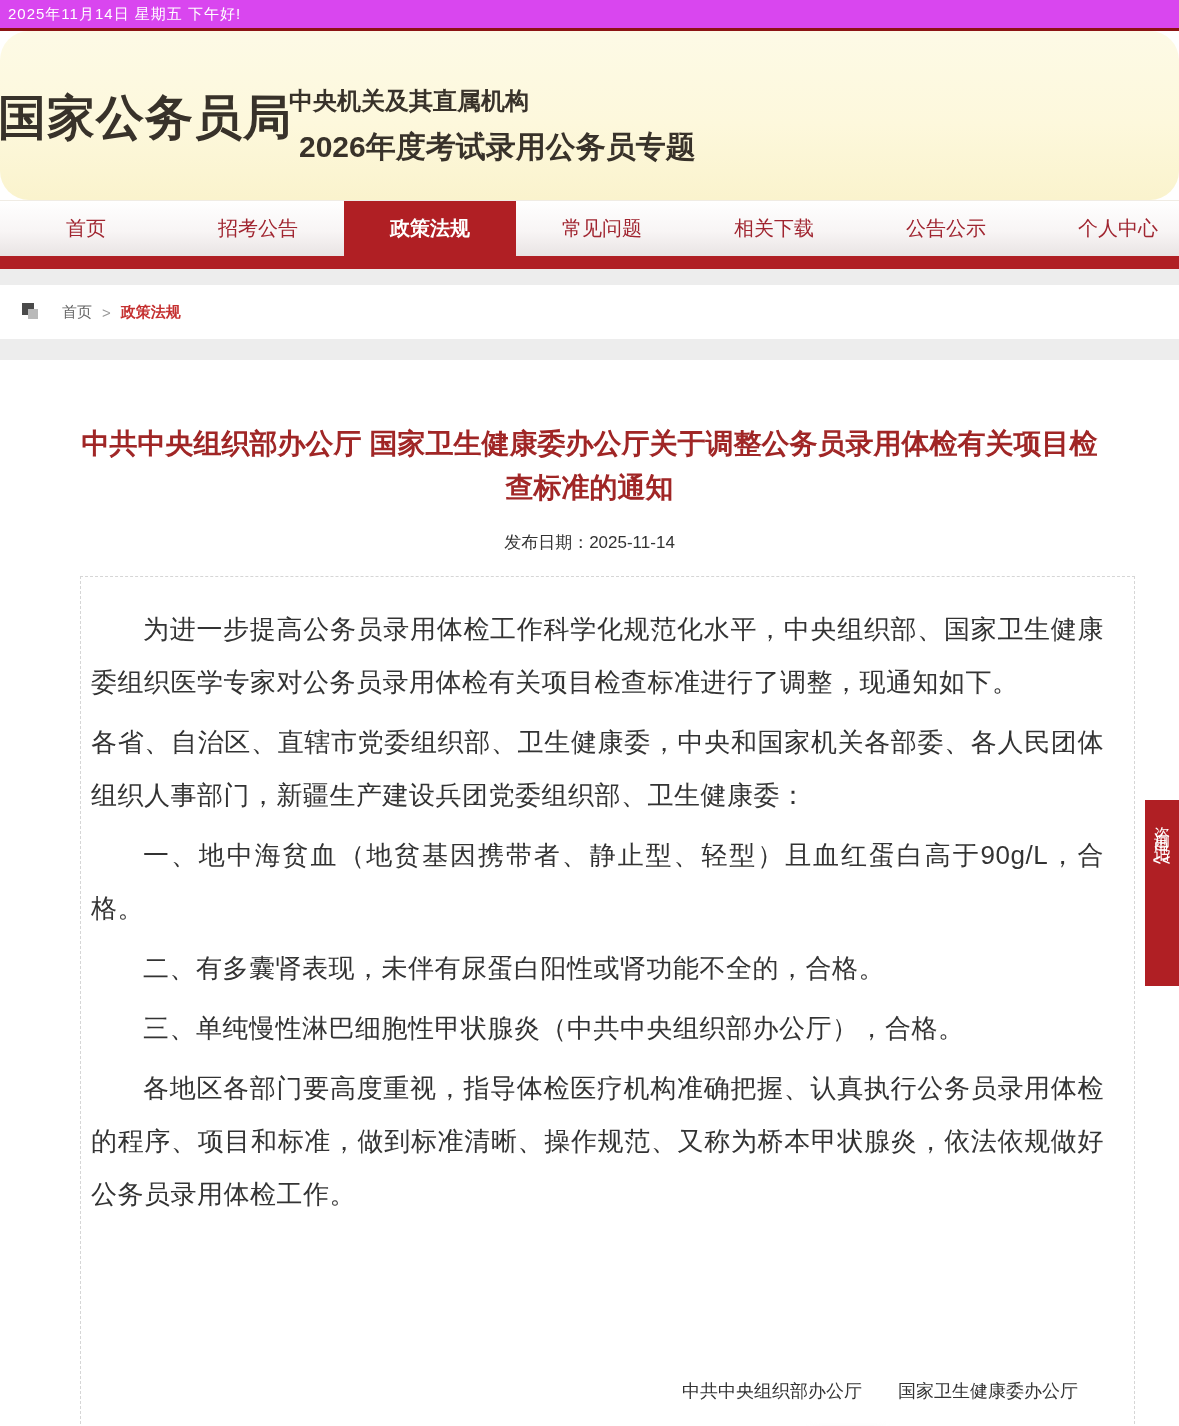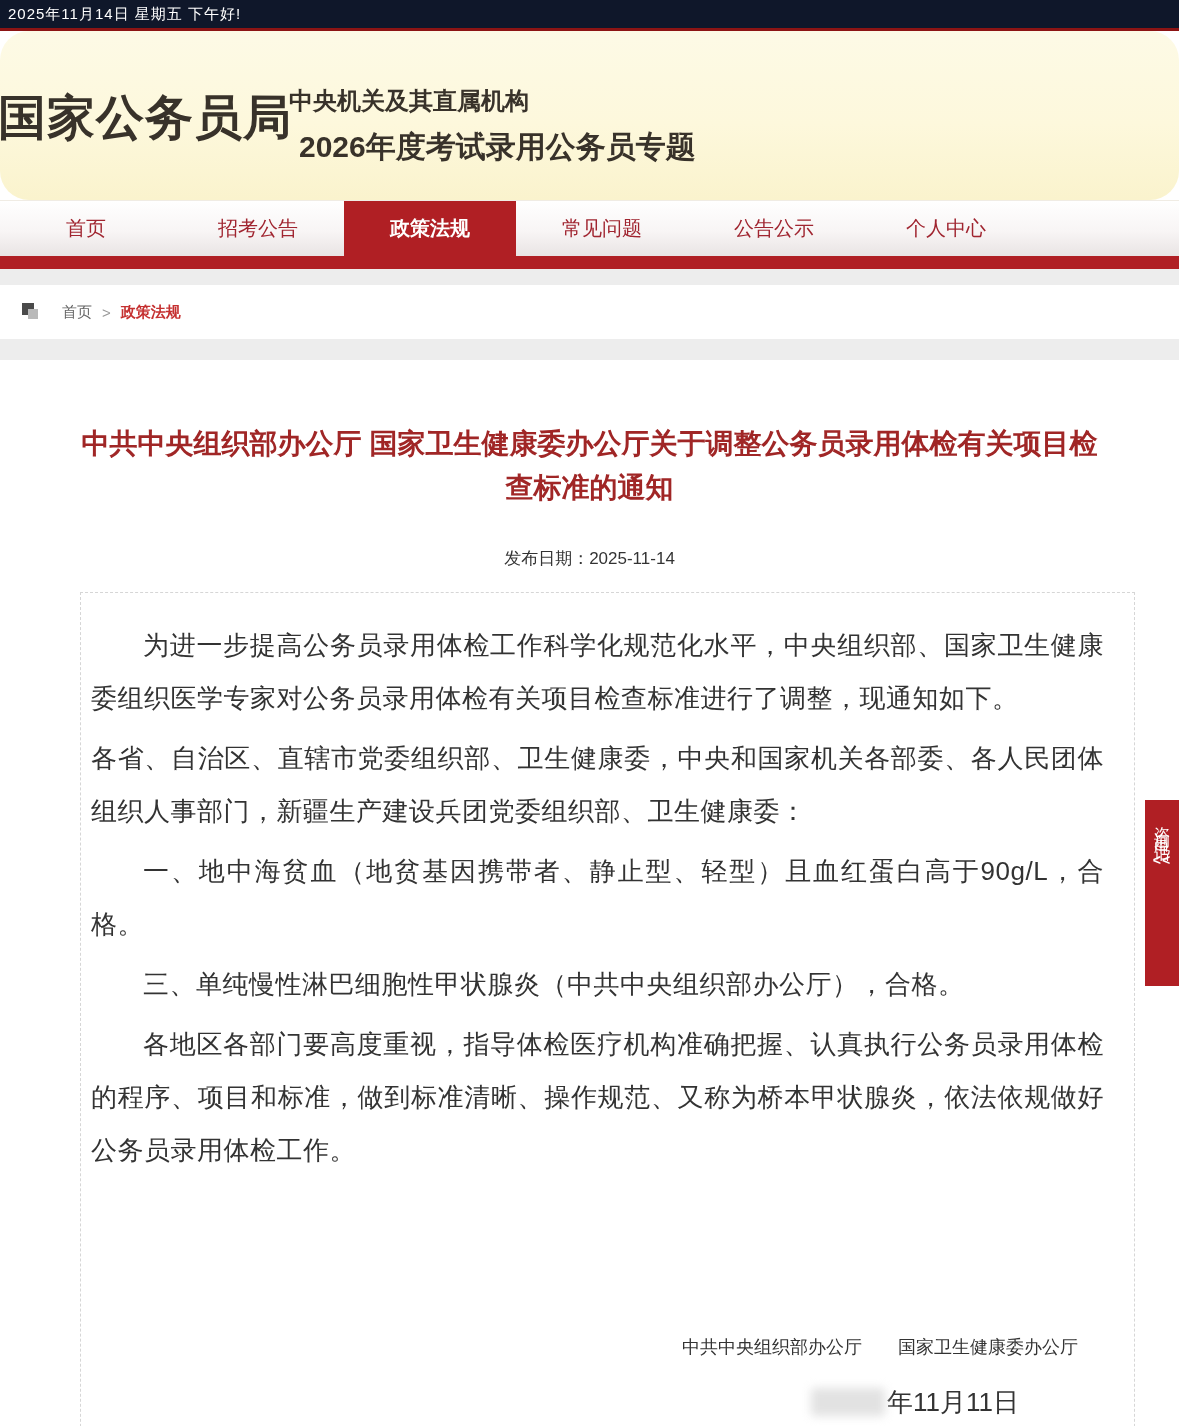--- a/index.html
+++ b/index.html
@@ -4,21 +4,21 @@
 <style>
   html,body{margin:0;padding:0;}
   body{
     width:1179px;height:1426px;overflow:hidden;position:relative;
     background:#ffffff;
     font-family:"Liberation Sans","DejaVu Sans",sans-serif;
     -webkit-font-smoothing:antialiased;
   }
   
   .topbar{
-    height:28px;background:#0f172a;border-bottom:3px solid #8c1414;
+    height:28px;background:#d946ef;border-bottom:3px solid #8c1414;
     color:#fff;font-size:15px;line-height:28px;padding-left:8px;
     letter-spacing:1px;
   }
   
   .header{
     height:169px;position:relative;
     background:linear-gradient(180deg,#fdfae6 0%,#fdf8dc 55%,#faf3cd 100%);
     border-radius:29px;
   }
   .site-name{
@@ -55,21 +55,21 @@
   .crumb-sep{margin:0 10px;color:#999;}
   .crumb-current{color:#c53030;font-weight:bold;cursor:pointer;}
   
   .content{background:#ffffff;min-height:1085px;position:relative;}
   .article-title{
     width:1030px;margin:16px auto;padding-top:46px;
     font-size:28px;line-height:44px;font-weight:bold;color:#a02626;
     text-align:center;
   }
   .pub-date{
-    text-align:center;font-size:17px;color:#333;margin-top:37px;
+    text-align:center;font-size:17px;color:#333;margin-top:21px;
   }
   .dashed-box{
     margin:22px 44px 0 80px;width:1055px;box-sizing:border-box;
     border:1px dashed #d6d6d6;border-bottom:none;
     padding:26px 30px 60px 10px;min-height:900px;
   }
   .para{
     font-size:26px;line-height:53px;color:#333;margin:0 0 7px 0;
     text-align:justify;letter-spacing:0.5px;
   }
@@ -113,20 +113,21 @@
     <p class="line1">中央机关及其直属机构</p>
     <p class="line2">2026年度考试录用公务员专题</p>
   </div>
 </div>
 
 <div class="nav">
   <div class="nav-item">首页</div>
   <div class="nav-item">招考公告</div>
   <div class="nav-item active">政策法规</div>
   <div class="nav-item">常见问题</div>
+  <div class="nav-item">相关下载</div>
   <div class="nav-item">公告公示</div>
   <div class="nav-item">个人中心</div>
 </div>
 <div class="red-strip"></div>
 
 <div class="gap gap1"></div>
 
 <div class="breadcrumb">
   <span class="crumb-icon">
     <span class="sq1"></span>
@@ -140,20 +141,21 @@
 <div class="gap gap2"></div>
 
 <div class="content">
   <div class="article-title">中共中央组织部办公厅 国家卫生健康委办公厅关于调整公务员录用体检有关项目检查标准的通知</div>
   <div class="pub-date">发布日期：2025-11-14</div>
 
   <div class="dashed-box">
     <p class="para indent">为进一步提高公务员录用体检工作科学化规范化水平，中央组织部、国家卫生健康委组织医学专家对公务员录用体检有关项目检查标准进行了调整，现通知如下。</p>
     <p class="para">各省、自治区、直辖市党委组织部、卫生健康委，中央和国家机关各部委、各人民团体组织人事部门，新疆生产建设兵团党委组织部、卫生健康委：</p>
     <p class="para indent">一、地中海贫血（地贫基因携带者、静止型、轻型）且血红蛋白高于90g/L，合格。</p>
+    <p class="para indent">二、有多囊肾表现，未伴有尿蛋白阳性或肾功能不全的，合格。</p>
     <p class="para indent">三、单纯慢性淋巴细胞性甲状腺炎（中共中央组织部办公厅），合格。</p>
     <p class="para indent">各地区各部门要高度重视，指导体检医疗机构准确把握、认真执行公务员录用体检的程序、项目和标准，做到标准清晰、操作规范、又称为桥本甲状腺炎，依法依规做好公务员录用体检工作。</p>
 
     <div class="signature">中共中央组织部办公厅　　国家卫生健康委办公厅</div>
     <div class="date-line">
       <span class="blur-box"></span><span>年11月11日</span>
     </div>
   </div>
 </div>
 

